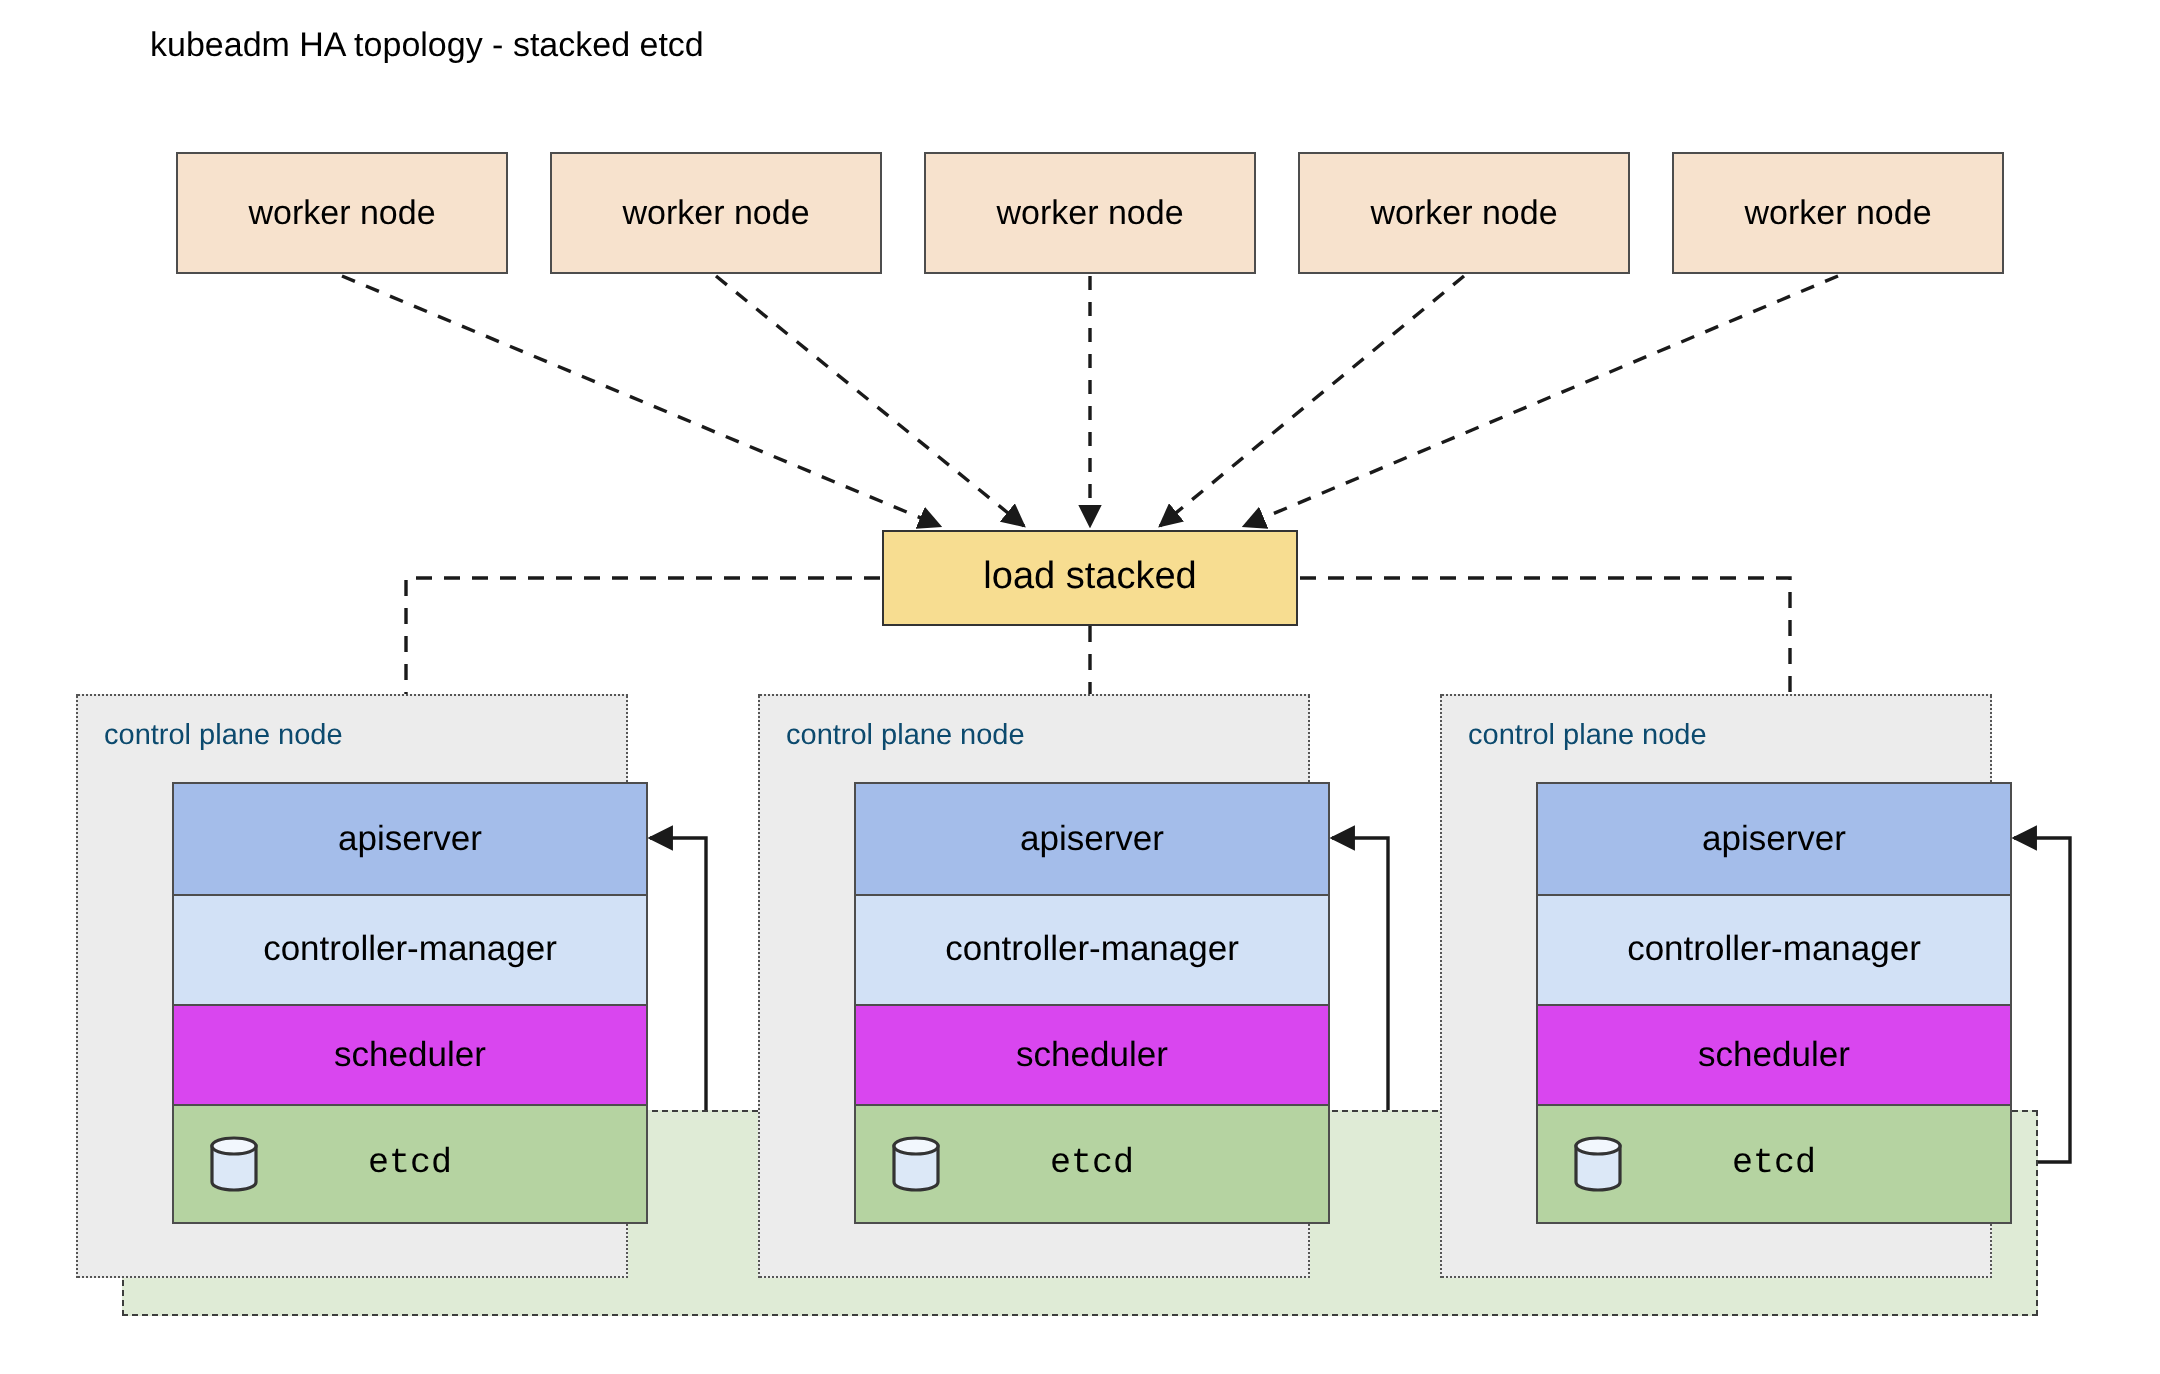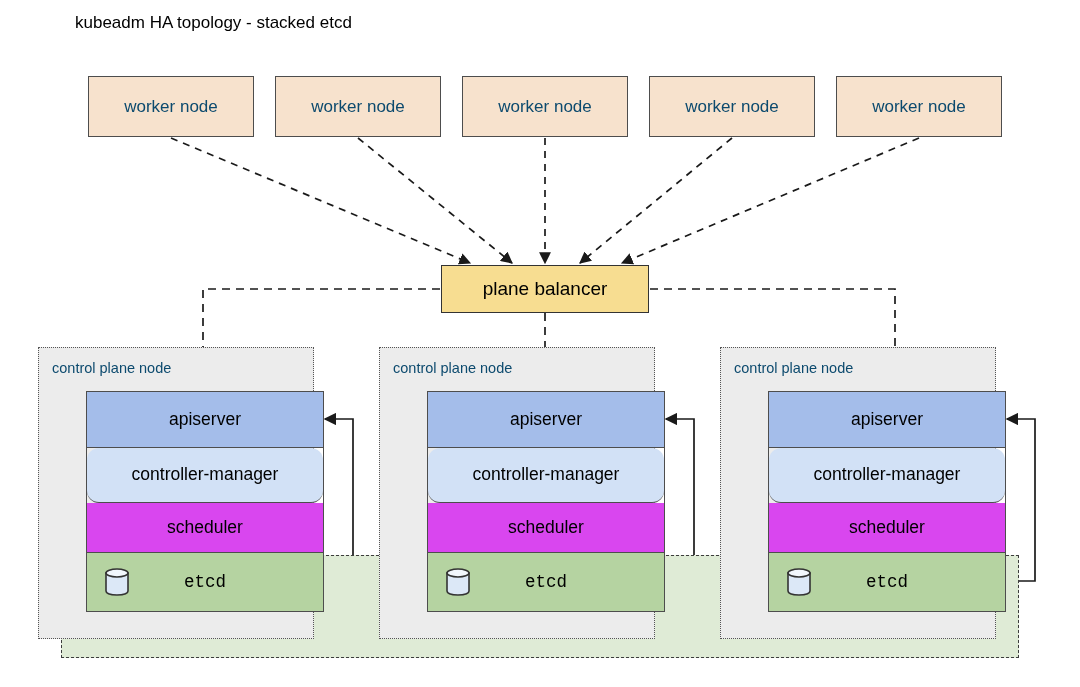--- a/index.html
+++ b/index.html
@@ -40,21 +40,21 @@
     position: absolute;
     box-sizing: border-box;
     width: 166px;
     height: 61px;
     background: #f7e2cd;
     border: 1.6px solid #4d4d4d;
     display: flex;
     align-items: center;
     justify-content: center;
     font-size: 17px;
-    color: #0c4a6e;
+    color: #000000;
     z-index: 4;
   }
   .load-balancer {
     position: absolute;
     box-sizing: border-box;
     left: 441px;
     top: 265px;
     width: 208px;
     height: 48px;
     background: #f7dd91;
@@ -119,21 +119,21 @@
     position: relative;
     display: flex;
     align-items: center;
     justify-content: center;
     font-size: 17.5px;
     color: #000;
     border-bottom: 1.3px solid #4d4d4d;
   }
   .cp-row:last-child { border-bottom: none; font-family: Liberation Mono, monospace; }
   .row-apiserver { height: 56px; background: #a4bdea; }
-  .row-controller { height: 56px; background: #d2e1f6; border-radius: 12px; }
+  .row-controller { height: 56px; background: #d2e1f6; }
   .row-scheduler  { height: 50px; background: #d946ef; }
   .row-etcd       { height: 59px; background: #b5d3a1; }
   .db-icon {
     position: absolute;
     left: 17px;
     top: 50%;
     transform: translateY(-50%);
     width: 26px;
     height: 30px;
   }
@@ -159,21 +159,21 @@
       <span>worker node</span>
     </div>
   <div class="worker-node" style="left:649px; top:76px;">
       <span>worker node</span>
     </div>
   <div class="worker-node" style="left:836px; top:76px;">
       <span>worker node</span>
     </div>
 
   <div class="load-balancer">
-    <span>plane balancer</span>
+    <span>load stacked</span>
   </div>
 
   <div class="cp-node" style="left:38px; top:347px;">
     <div class="cp-node-label">control plane node</div>
   </div>
   <div class="cp-node" style="left:379px; top:347px;">
     <div class="cp-node-label">control plane node</div>
   </div>
   <div class="cp-node" style="left:720px; top:347px;">
     <div class="cp-node-label">control plane node</div>

